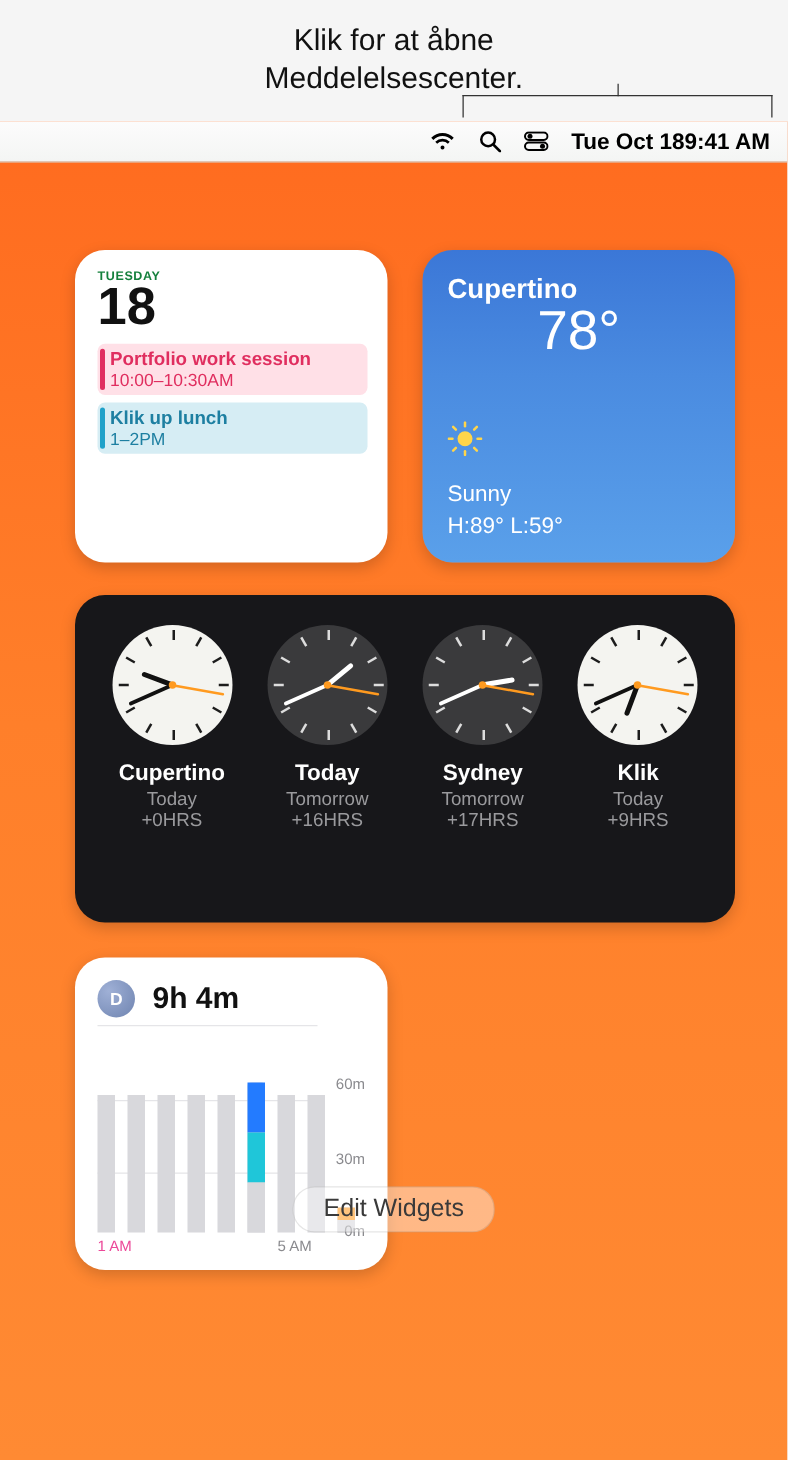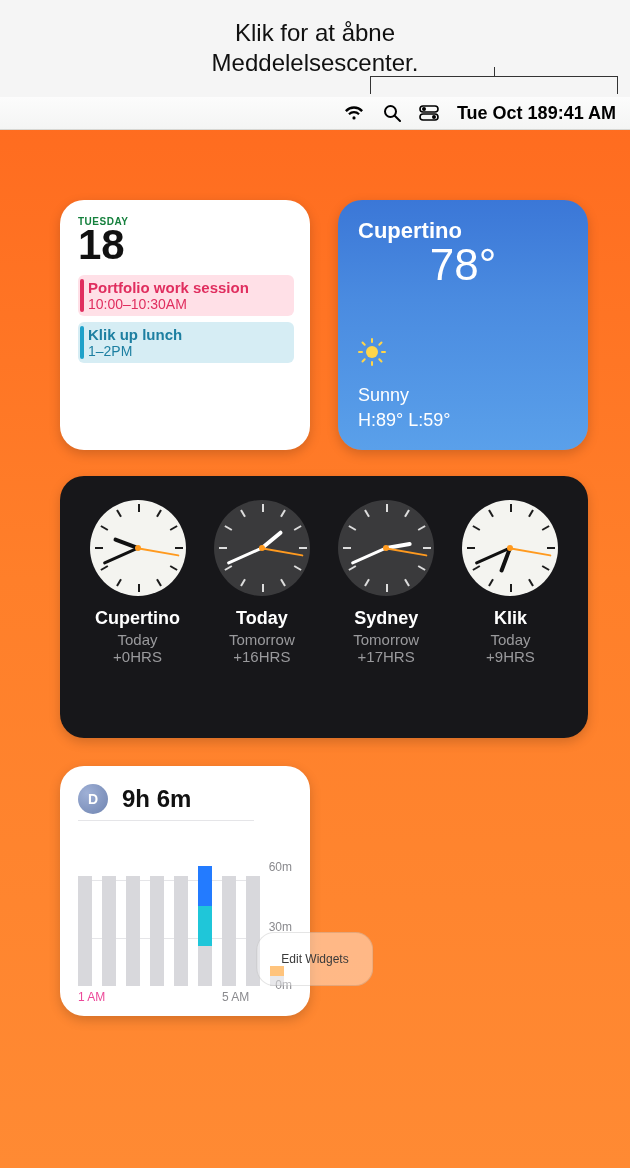--- a/index.html
+++ b/index.html
@@ -241,23 +241,23 @@
   .st-xaxis span:first-child { width: 30px; font-size:12px; color:#ec4899; }
   .st-xaxis span:last-child  { margin-left: 104px; font-size:12px; color:#8a8a8e; }
 
   
   .edit-widgets {
     position:absolute;
     left:50%;
     transform:translateX(-50%);
     bottom:30px;
     background: rgba(255,255,255,0.42);
-    padding: 19px 24px;
+    padding: 6px 24px;
     border-radius: 18px;
-    font-size: 12px;
+    font-size: 20px;
     font-weight:500;
     color:#3a3a3a;
     cursor:pointer;
     border: 0.5px solid rgba(0,0,0,0.1);
   }
 </style>
 </head>
 <body>
 
 <div class="annotation">
@@ -431,21 +431,21 @@
           </div>
           <div class="clock-city">Klik</div>
           <div class="clock-day">Today</div>
           <div class="clock-off">+9HRS</div>
         </div>
       </div>
 
     <div class="widget screentime">
       <div class="st-header">
         <div class="st-avatar">D</div>
-        <div class="st-total">9h 6m</div>
+        <div class="st-total">9h 4m</div>
       </div>
       <div class="st-chart">
         <div class="st-grid" style="top:0"></div>
         <div class="st-grid" style="top:60px"></div>
         <div class="st-grid" style="top:118px"></div>
         <div class="st-bars" id="st-bars">
             <div class="st-bar" style="height: 110px;">
               <div class="st-seg" style="background: rgb(216, 216, 220); height: 110px;"></div>
             </div>
             <div class="st-bar" style="height: 110px;">

